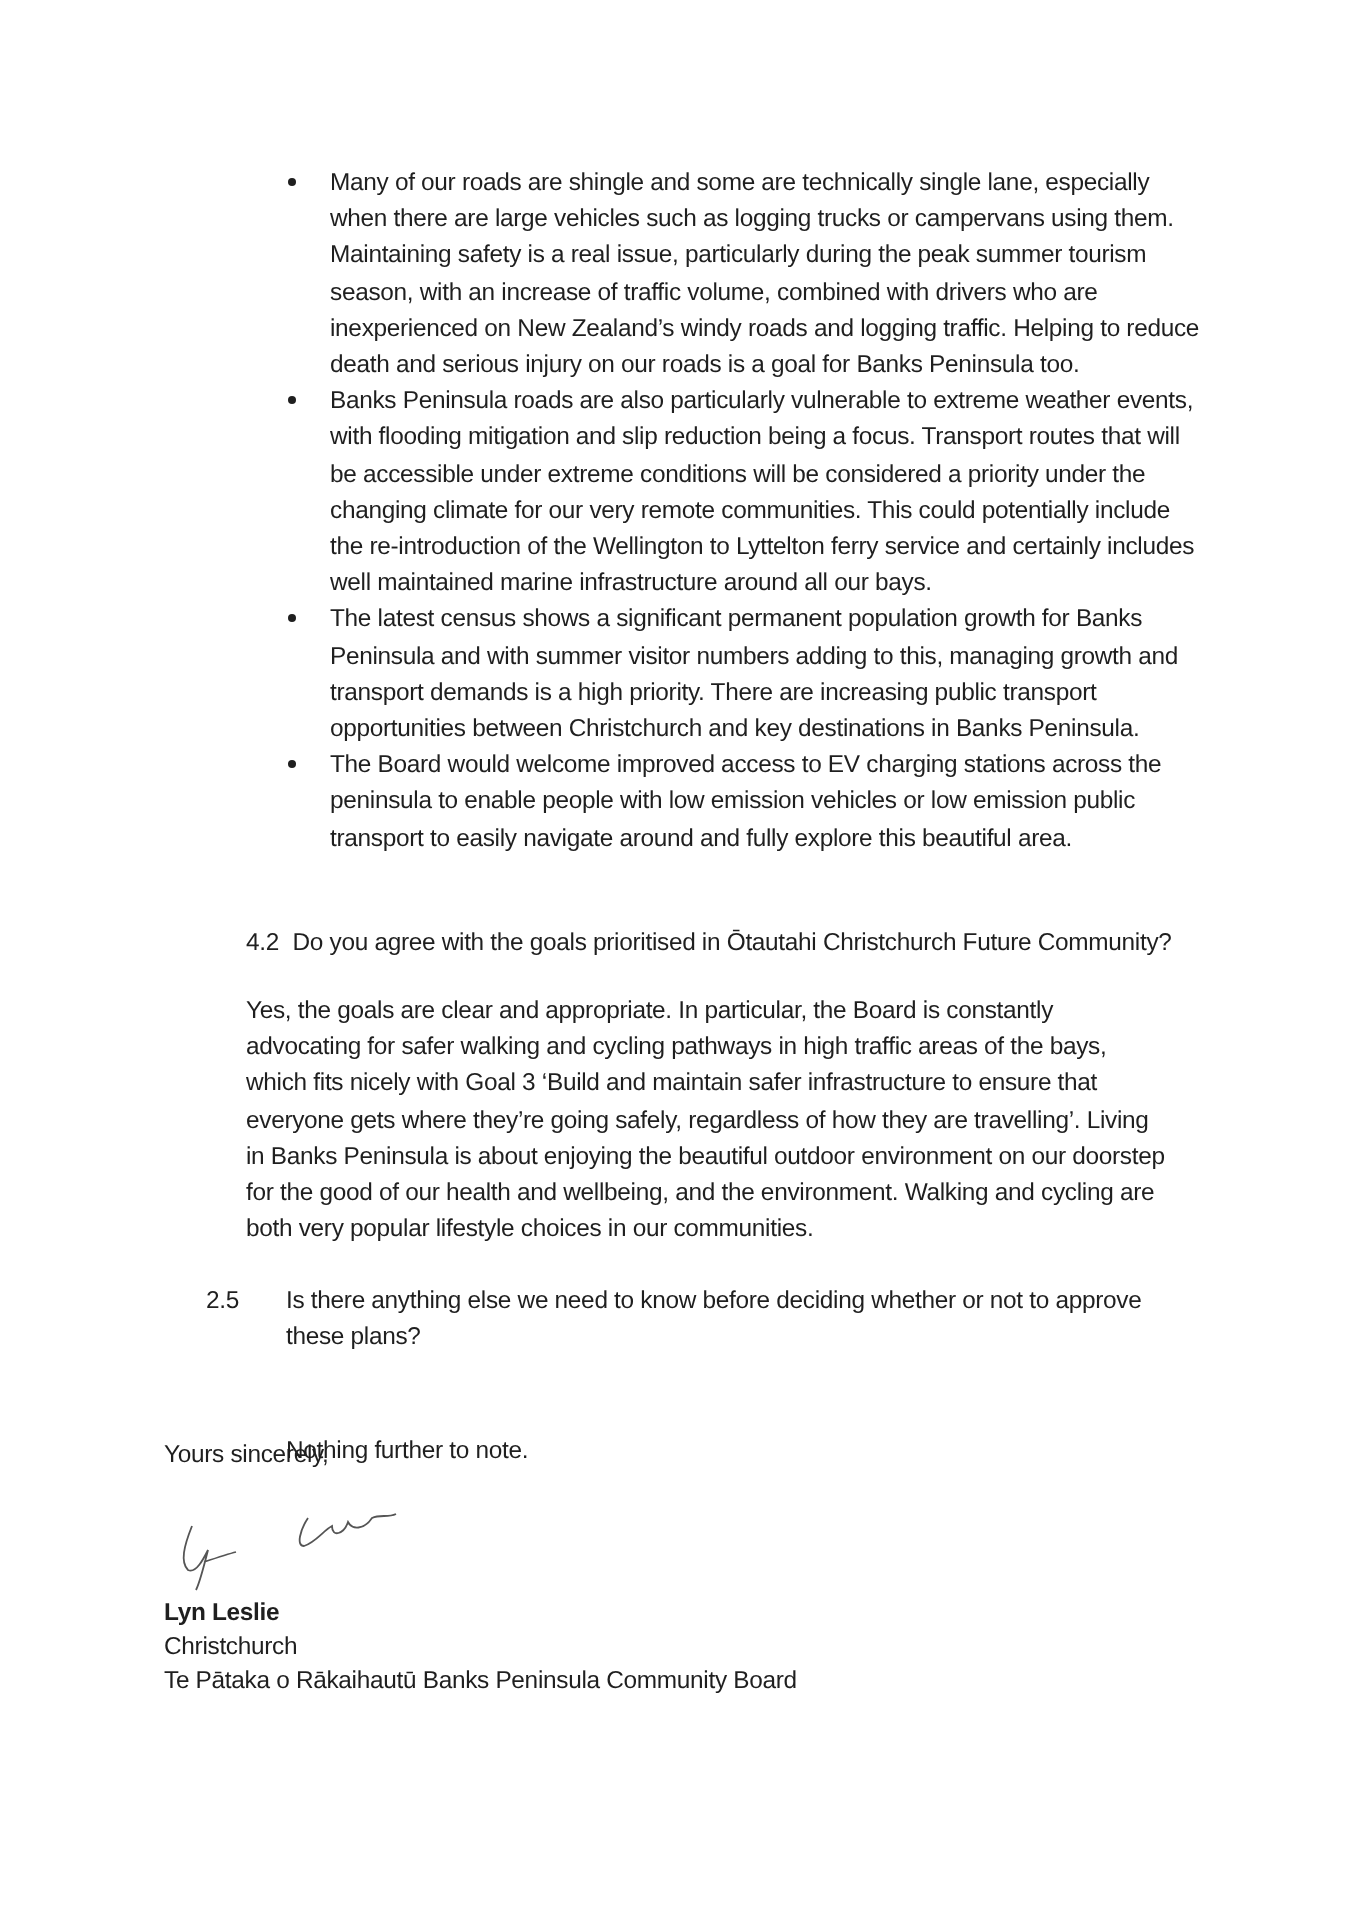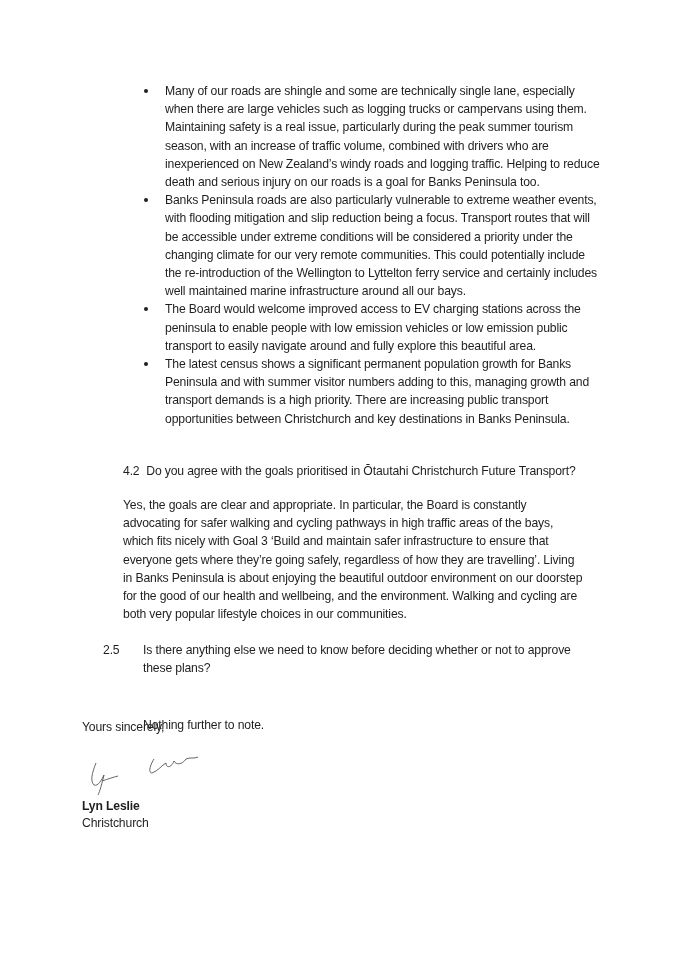--- a/index.html
+++ b/index.html
@@ -111,41 +111,42 @@
     <li>
       <span class="dot"></span>
       <span>Many of our roads are shingle and some are technically single lane, especially when there are large vehicles such as logging trucks or campervans using them. Maintaining safety is a real issue, particularly during the peak summer tourism season, with an increase of traffic volume, combined with drivers who are inexperienced on New Zealand’s windy roads and logging traffic.  Helping to reduce death and serious injury on our roads is a goal for Banks Peninsula too.</span>
     </li>
     <li>
       <span class="dot"></span>
       <span>Banks Peninsula roads are also particularly vulnerable to extreme weather events, with flooding mitigation and slip reduction being a focus. Transport routes that will be accessible under extreme conditions will be considered a priority under the changing climate for our very remote communities. This could potentially include the re-introduction of the Wellington to Lyttelton ferry service and certainly includes well maintained marine infrastructure around all our bays.</span>
     </li>
     <li>
       <span class="dot"></span>
-      <span>The Board would welcome improved access to EV charging stations across the peninsula to enable people with low emission vehicles or low emission public transport to easily navigate around and fully explore this beautiful area.</span>
+      <span>The latest census shows a significant permanent population growth for Banks Peninsula and with summer visitor numbers adding to this, managing growth and transport demands is a high priority.  There are increasing public transport opportunities between Christchurch and key destinations in Banks Peninsula.</span>
     </li>
     <li>
       <span class="dot"></span>
-      <span>The latest census shows a significant permanent population growth for Banks Peninsula and with summer visitor numbers adding to this, managing growth and transport demands is a high priority.  There are increasing public transport opportunities between Christchurch and key destinations in Banks Peninsula.</span>
+      <span>The Board would welcome improved access to EV charging stations across the peninsula to enable people with low emission vehicles or low emission public transport to easily navigate around and fully explore this beautiful area.</span>
     </li>
   </ul>
 
   <div class="q" id="q24">
-    <span class="num">4.2</span><span>&nbsp;</span><span>Do you agree with the goals prioritised in Ōtautahi Christchurch Future Transport?</span>
+    <span class="num">4.2</span><span>&nbsp;</span><span>Do you agree with the goals prioritised in Ōtautahi Christchurch Future Community?</span>
   </div>
   <div id="a24">Yes, the goals are clear and appropriate. In particular, the Board is constantly advocating for safer walking and cycling pathways in high traffic areas of the bays, which fits nicely with Goal 3 ‘Build and maintain safer infrastructure to ensure that everyone gets where they’re going safely, regardless of how they are travelling’. Living in Banks Peninsula is about enjoying the beautiful outdoor environment on our doorstep for the good of our health and wellbeing, and the environment. Walking and cycling are both very popular lifestyle choices in our communities.</div>
 
   <div class="q" id="q25">
     <span class="num">2.5</span><span>Is there anything else we need to know before deciding whether or not to approve these plans?</span>
   </div>
   <div id="a25">Nothing further to note.</div>
 
   <div id="closing">Yours sincerely,</div>
 
   <svg class="signature" viewBox="0 0 120 52">
     <path d="M14 18 C 10 28, 8 36, 12 40 C 16 42, 20 34, 22 30 C 20 38, 18 46, 16 50 M 20 36 C 26 34, 32 32, 36 31" fill="none" stroke="#555" stroke-width="0.9"></path>
     <path d="M72 14 C 68 20, 66 28, 70 28 C 76 26, 80 20, 84 18 C 84 24, 90 22, 92 16 C 94 20, 100 20, 104 14 C 108 12, 112 14, 116 12" fill="none" stroke="#555" stroke-width="0.9"></path>
   </svg>
 
   <div id="sig-name">Lyn Leslie</div>
   <div id="sig-title">Christchurch</div>
+  <div id="sig-org">Te Pātaka o Rākaihautū Banks Peninsula Community Board</div>
 
 </div>
 
 </body></html>

